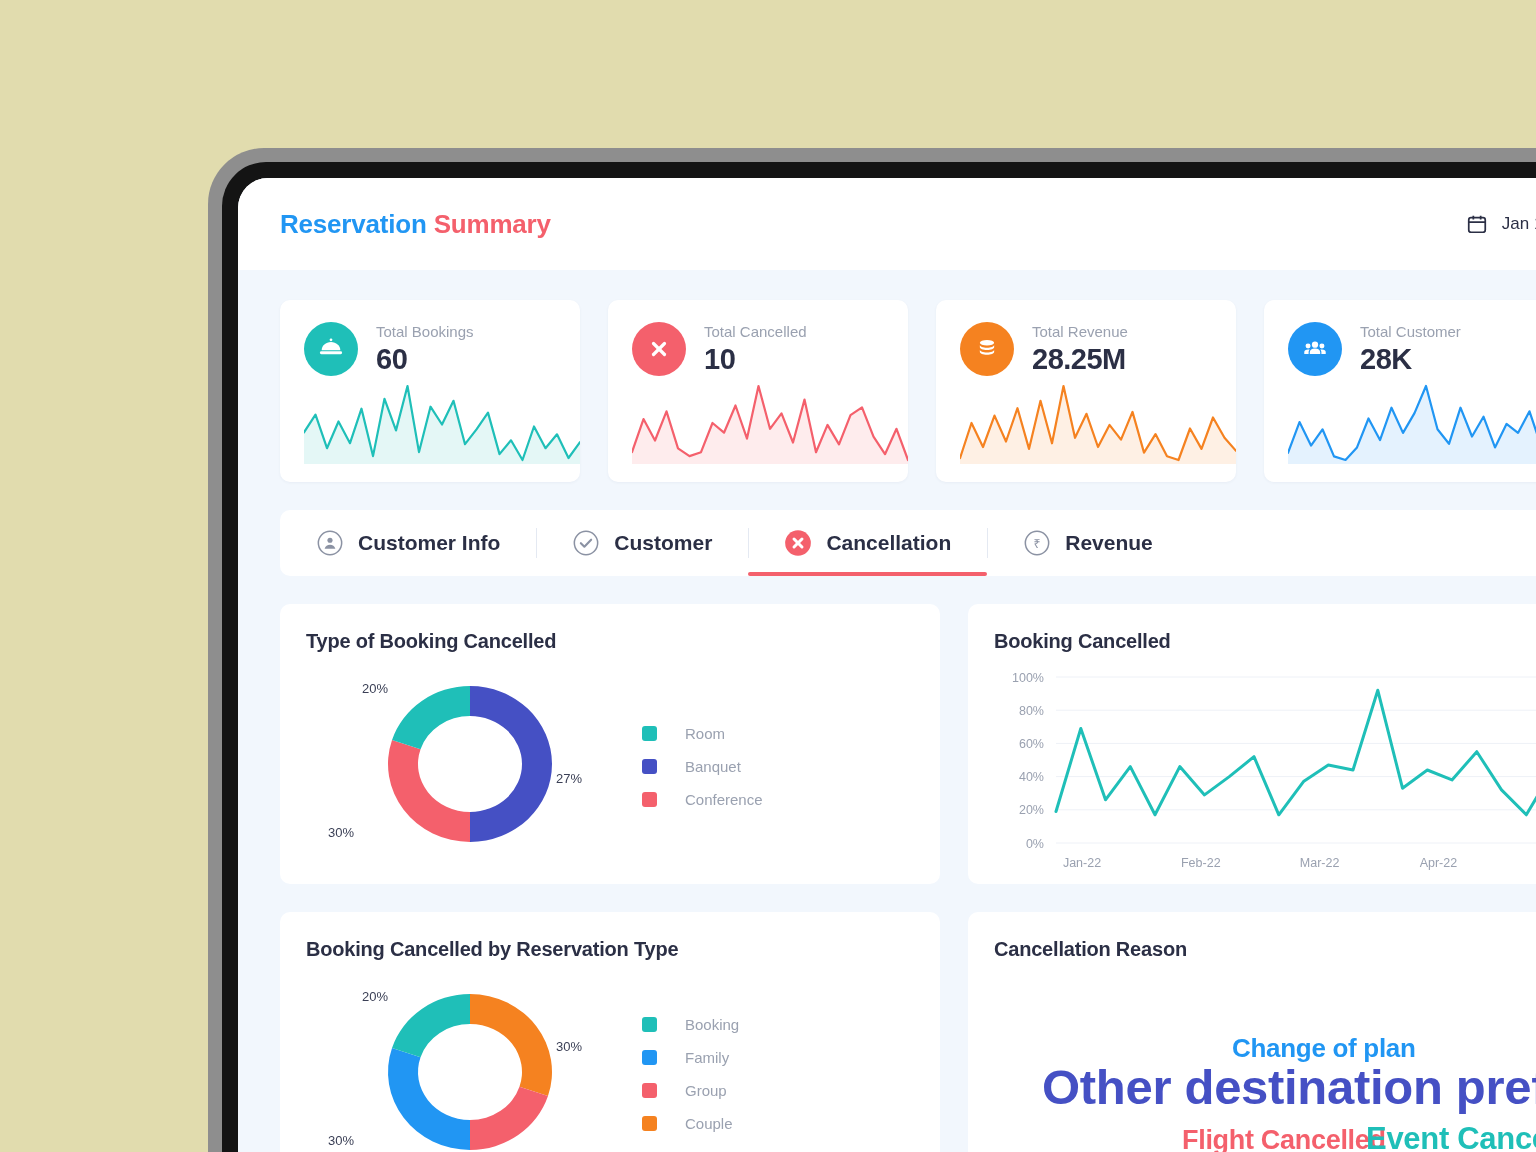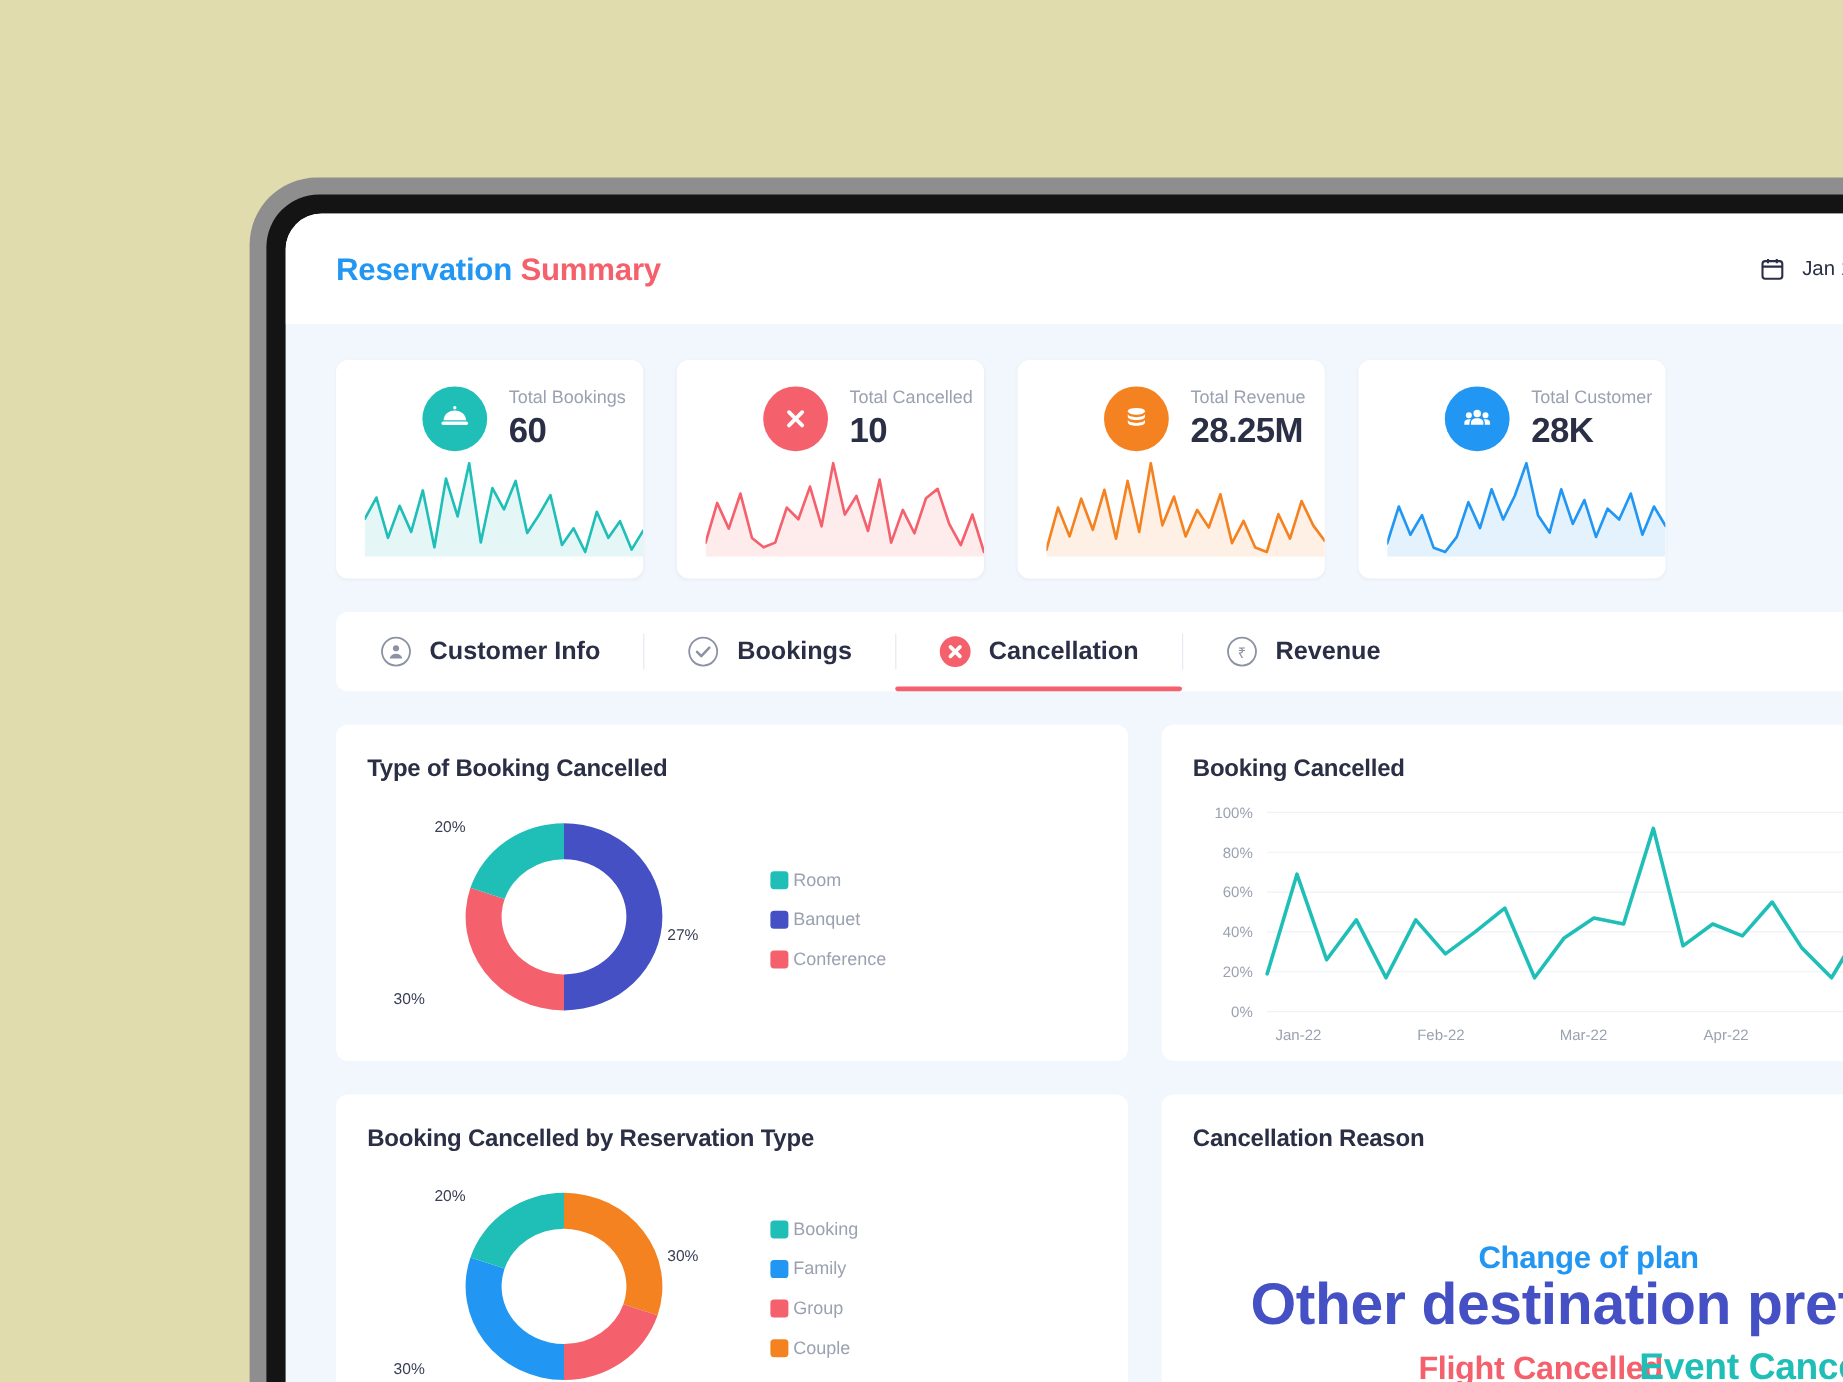--- a/index.html
+++ b/index.html
@@ -51,28 +51,27 @@
     margin-right: -60px;
   }
   #date-range svg { display: block; }
 
   
   #kpi-row {
     display: flex; gap: 28px;
     padding: 30px 0 0 42px;
   }
   .kpi-card {
-    width: 256px; height: 182px;
+    width: 300px; height: 182px;
     background: #fff;
     border-radius: 10px;
     flex: 0 0 auto;
     position: relative;
     overflow: hidden;
     box-shadow: 0 1px 3px rgba(30,50,90,0.05);
-    padding-left: 48px;
   }
   .kpi-top { display: flex; align-items: center; gap: 18px; padding: 22px 0 0 24px; }
   .kpi-icon {
     width: 54px; height: 54px; border-radius: 50%;
     display: flex; align-items: center; justify-content: center;
     flex: 0 0 auto;
   }
   .kpi-icon svg { display: block; }
   .kpi-label { color: #9aa1b0; font-size: 15px; margin-bottom: 3px; white-space: nowrap; }
   .kpi-value { color: #2b2f45; font-size: 29px; font-weight: bold; letter-spacing: -0.5px; }
@@ -122,21 +121,21 @@
   .panel-title { font-size: 20px; font-weight: bold; color: #2b2f45; letter-spacing: -0.2px; }
 
   
   .donut-wrap { display: flex; align-items: center; margin-top: 8px; }
   .donut-box { position: relative; width: 300px; height: 210px; flex: 0 0 auto; }
   .donut-box svg { display: block; }
   .donut-pct {
     position: absolute; font-size: 13px; color: #3a3f55; font-weight: 500;
   }
   .legend { display: flex; flex-direction: column; gap: 0px; margin-left: 36px; }
-  .legend-item { display: flex; align-items: center; gap: 4px; height: 33px; }
+  .legend-item { display: flex; align-items: center; gap: 28px; height: 33px; }
   .legend-sw { width: 15px; height: 15px; border-radius: 3px; flex: 0 0 auto; }
   .legend-text { color: #9aa1b0; font-size: 15px; white-space: nowrap; }
 
   
   #line-chart-area { margin-top: 14px; width: 660px; height: 210px; position: relative; }
   #line-chart-area svg { display: block; }
 
   
   #wordcloud { position: relative; width: 690px; height: 220px; margin-top: 10px; }
   .wc-word { position: absolute; font-weight: bold; white-space: nowrap; letter-spacing: -0.3px; }
@@ -273,21 +272,21 @@
       <span class="tab-label">Customer Info</span>
     </div>
 
     <div class="tab">
       <span class="tab-icon">
         <svg width="28" height="28" viewBox="0 0 24 24" fill="none" stroke="#8b92a3" stroke-width="1.3">
           <circle cx="12" cy="12" r="10"></circle>
           <path d="M7.6 12.2l3 3 5.8-6" stroke-width="1.8" stroke-linecap="round" stroke-linejoin="round"></path>
         </svg>
       </span>
-      <span class="tab-label">Bookings</span>
+      <span class="tab-label">Customer</span>
     </div>
 
     <div class="tab active">
       <span class="tab-icon">
         <svg width="28" height="28" viewBox="0 0 24 24">
           <circle cx="12" cy="12" r="11" fill="#f4606c"></circle>
           <g stroke="#fff" stroke-width="2.6" stroke-linecap="round">
             <line x1="8.6" y1="8.6" x2="15.4" y2="15.4"></line>
             <line x1="15.4" y1="8.6" x2="8.6" y2="15.4"></line>
           </g>

